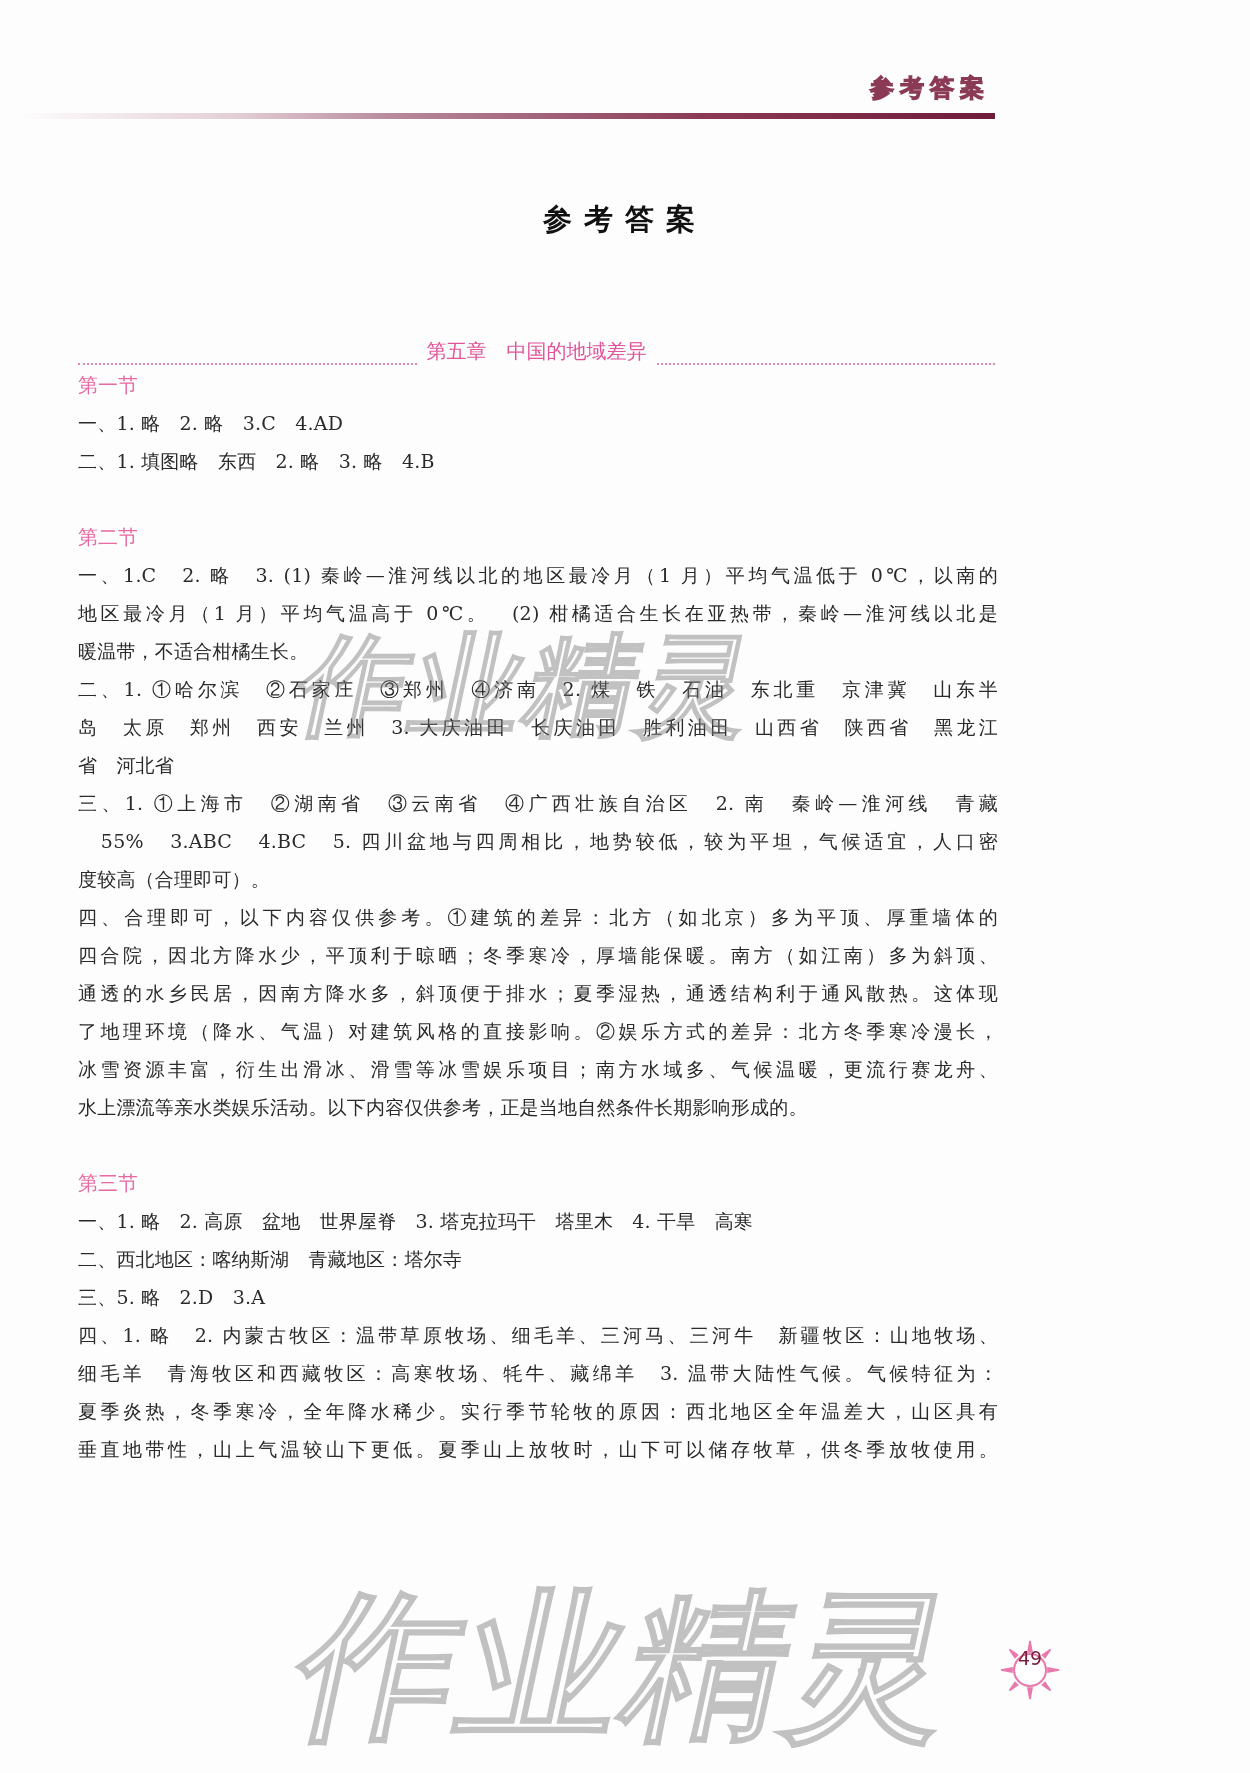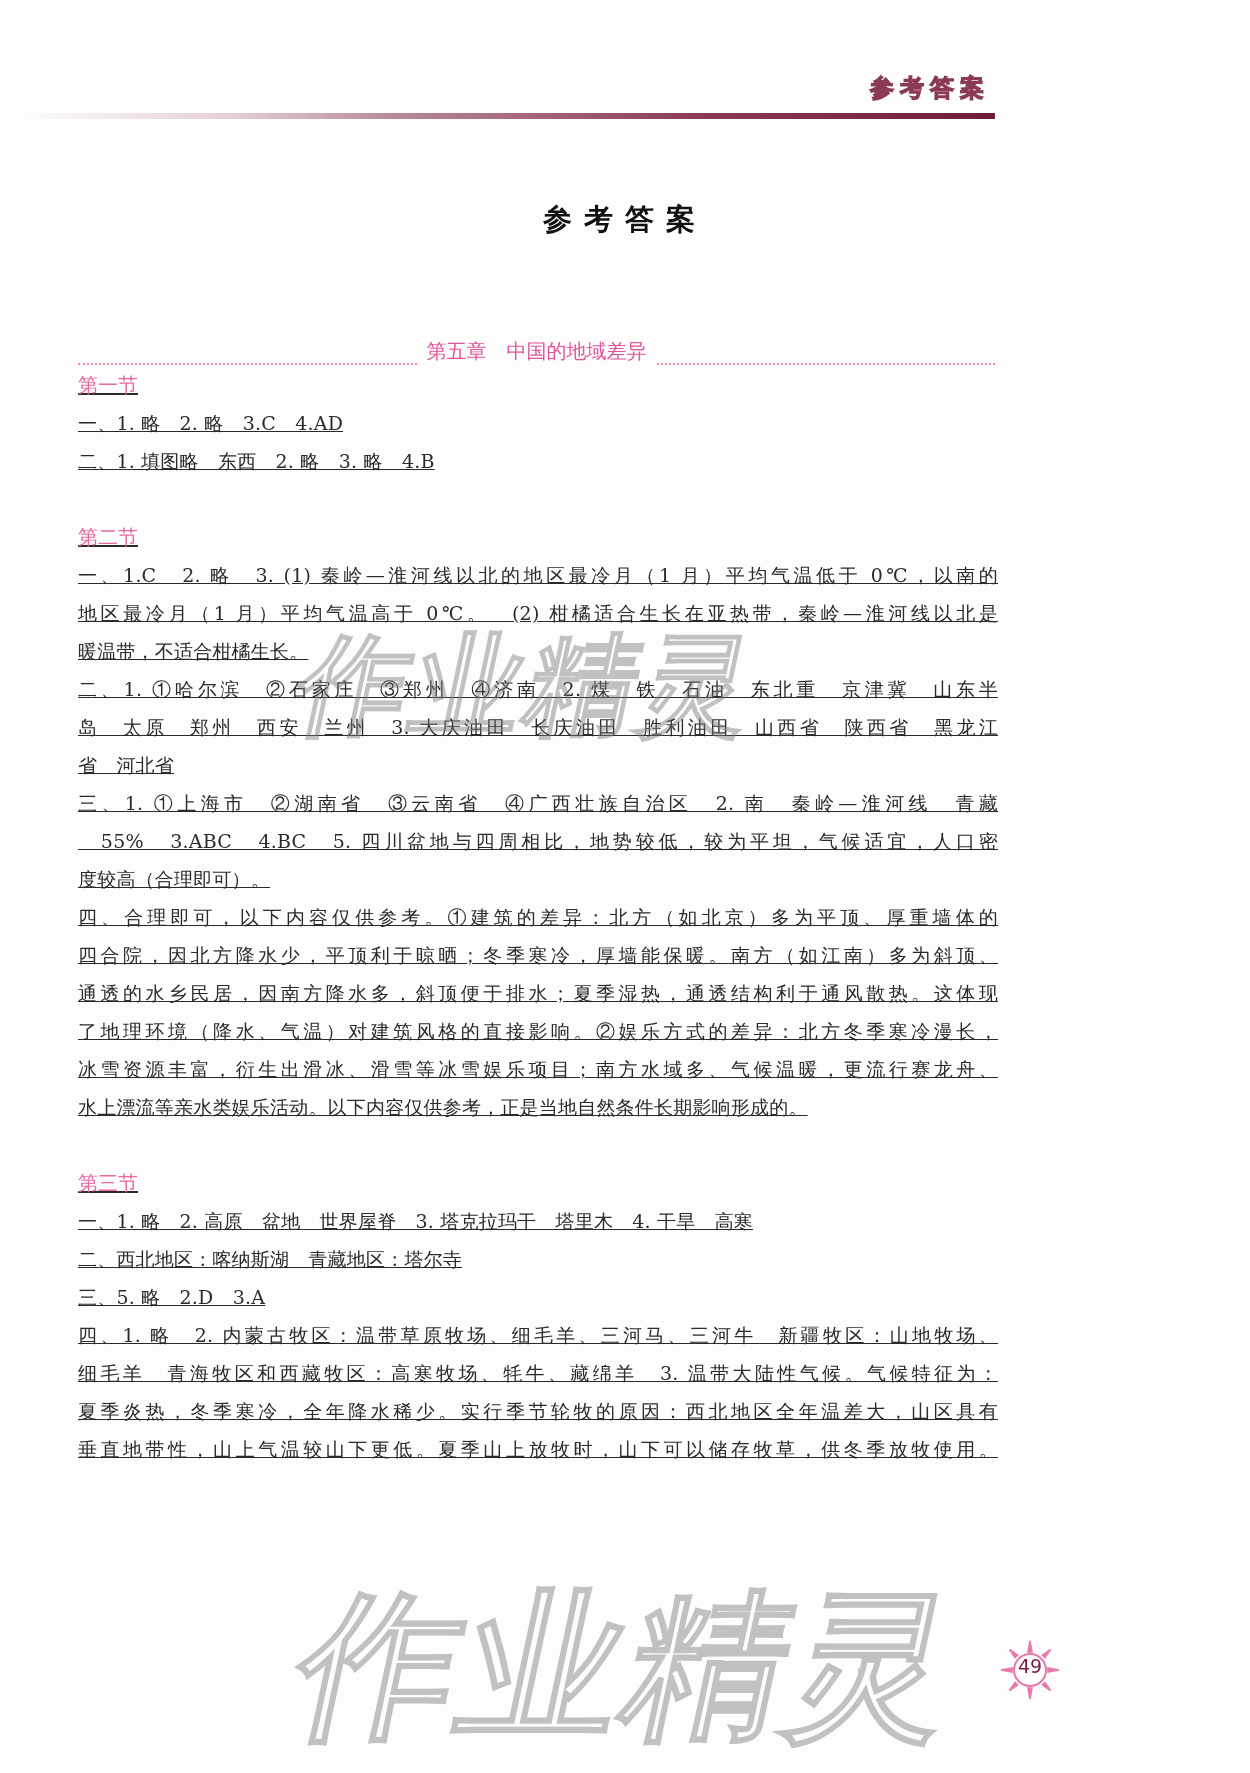--- a/index.html
+++ b/index.html
@@ -39,21 +39,21 @@
     flex: 1; height: 0;
     border-top: 2px dotted #e58ab0;
   }
   .chapter-title {
     padding: 0 10px;
     font-family: "DejaVu Sans", sans-serif;
     font-size: 20px; color: #e0559a;
     white-space: pre;
   }
   .content {
-    position: absolute; left: 78px; top: 366px; width: 920px; text-decoration: underline;
+    position: absolute; left: 78px; top: 366px; width: 920px;
   }
   .section-title {
     font-family: "DejaVu Sans", sans-serif;
     font-size: 20px; color: #e76aa2;
     height: 38px; line-height: 38px;
   }
   .line {
     font-size: 19px;
     line-height: 38px;
     text-align: justify;
@@ -64,21 +64,21 @@
   .line.last { text-align-last: left; }
   .gap-lg { height: 38px; }
   .page-num {
     position: absolute; left: 1000px; top: 1640px;
     width: 60px; height: 60px;
   }
   .page-num .sun {
     position: absolute; left: 0; top: 0; width: 60px; height: 60px;
   }
   .page-num .num {
-    position: absolute; left: 14px; top: 12px; width: 32px; height: 28px;
+    position: absolute; left: 14px; top: 4px; width: 32px; height: 28px;
     text-align: center; line-height: 28px;
     font-family: "DejaVu Sans", sans-serif;
     font-size: 19px; color: #7a1f3b;
   }
   .watermark {
     position: absolute;
     font-family: "DejaVu Sans", sans-serif;
     font-weight: bold;
     color: transparent;
     -webkit-text-stroke: 1.2px rgba(120,120,120,0.45);

